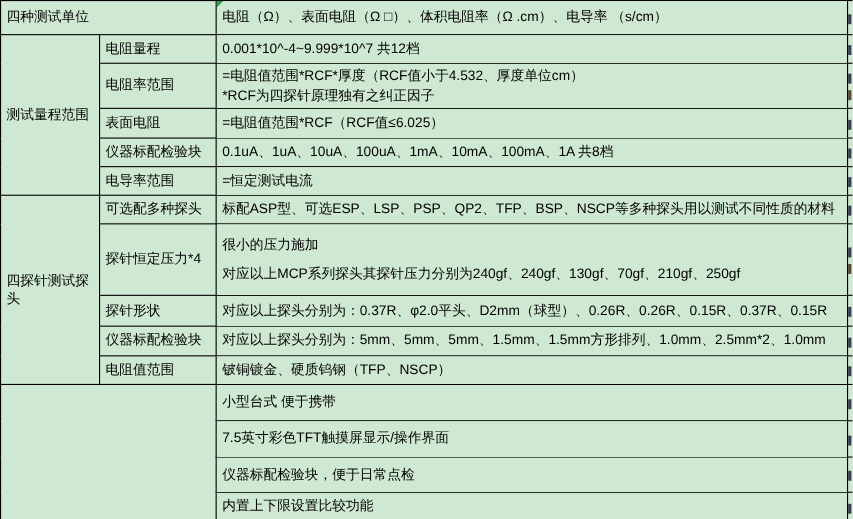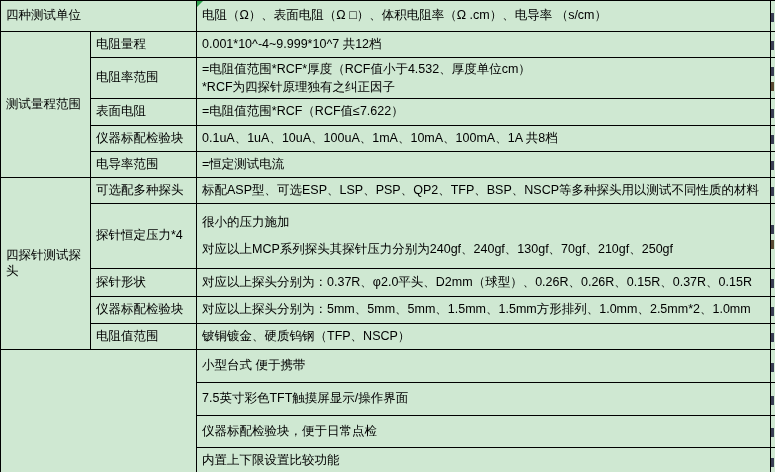--- a/index.html
+++ b/index.html
@@ -78,21 +78,21 @@
       <span class="line">*RCF为四探针原理独有之纠正因子</span>
     </td>
     <td class="sliver">
             <i></i>
             <i></i>
           </td>
   </tr>
   <tr style="height:27px">
     <td class="lbl">表面电阻</td>
     <td class="val">
-            <span class="line">=电阻值范围*RCF（RCF值≤7.622）</span>
+            <span class="line">=电阻值范围*RCF（RCF值≤6.025）</span>
           </td>
     <td class="sliver">
             <i></i>
           </td>
   </tr>
   <tr style="height:26px">
     <td class="lbl">仪器标配检验块</td>
     <td class="val">
             <span class="line">0.1uA、1uA、10uA、100uA、1mA、10mA、100mA、1A  共8档</span>
           </td>

